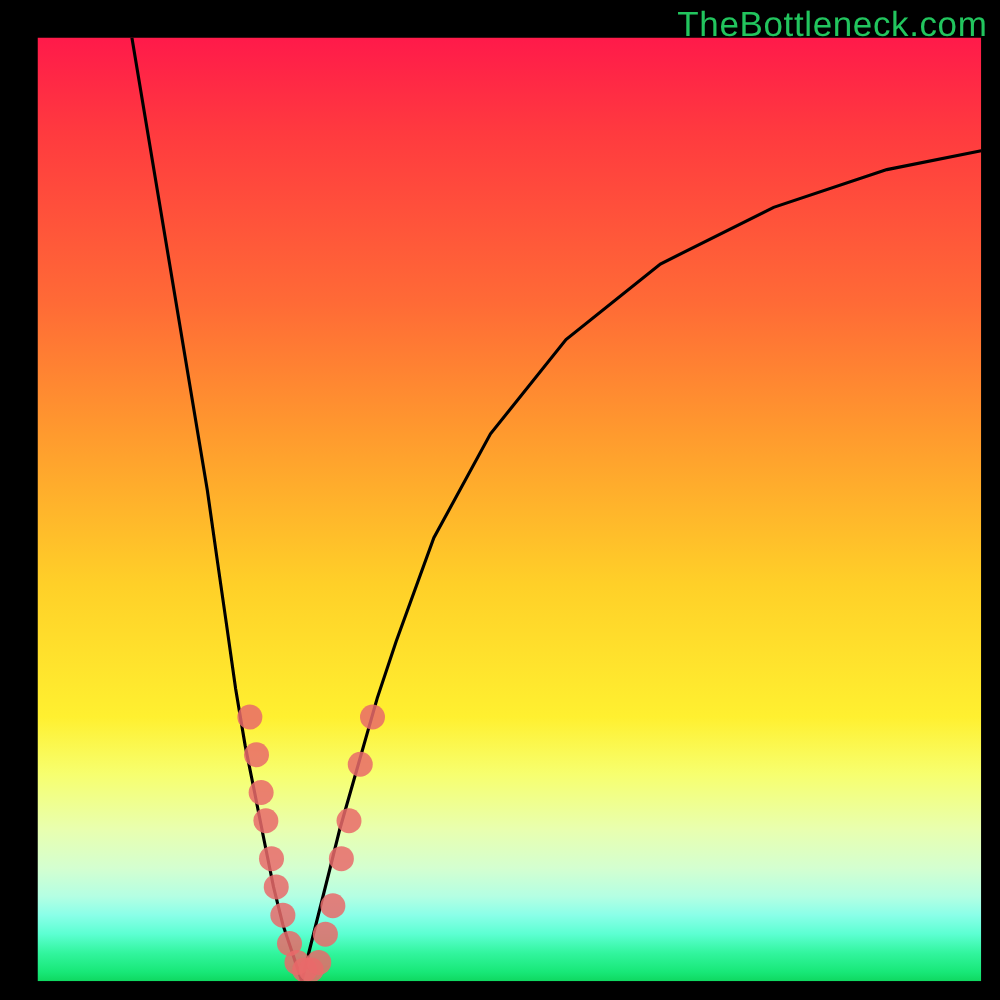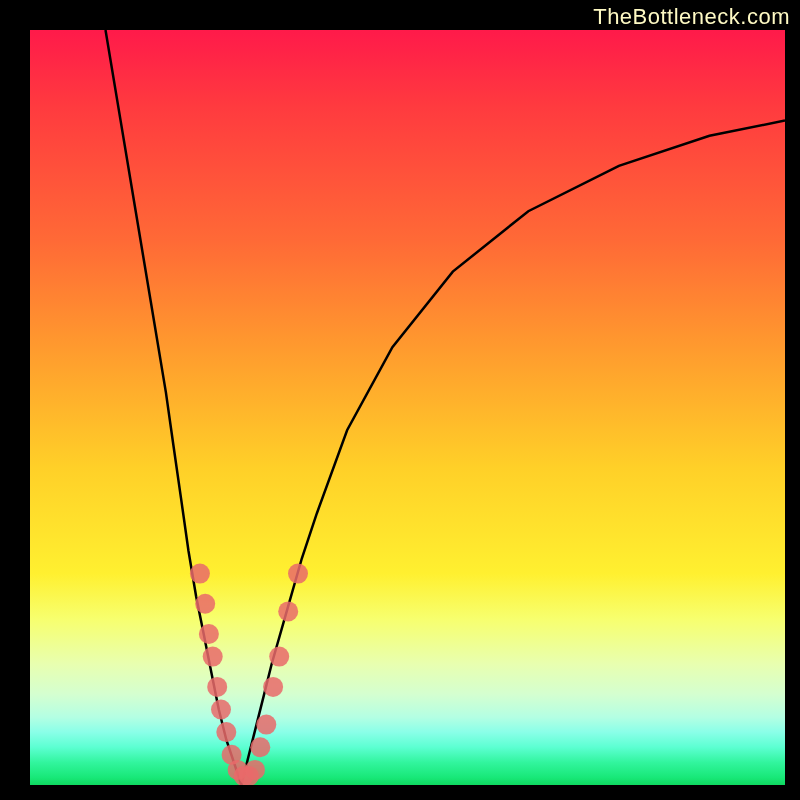--- a/index.html
+++ b/index.html
@@ -13,22 +13,22 @@
   .frame {
     width: 800px;
     height: 800px;
     background: #000;
     position: relative;
   }
   .watermark {
     position: absolute;
     top: 4px;
     right: 10px;
-    color: #fef9c3;
-    font-size: 22px;
+    color: #22c55e;
+    font-size: 28px;
     font-weight: 500;
     letter-spacing: 0.5px;
     z-index: 5;
   }
   .plot {
     position: absolute;
     left: 30px;
     top: 30px;
     width: 755px;
     height: 755px;

